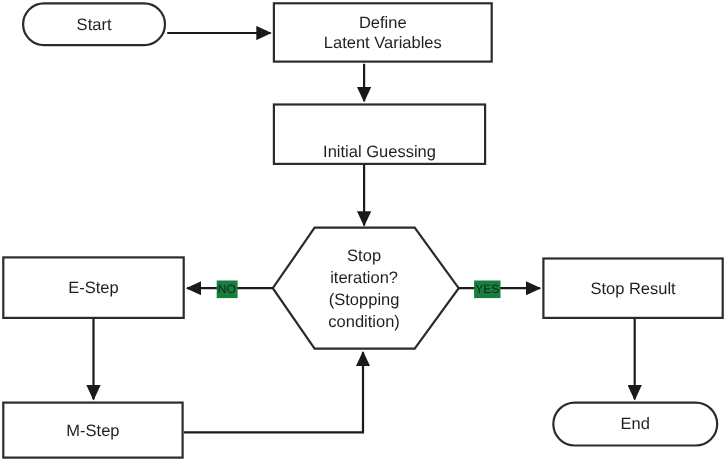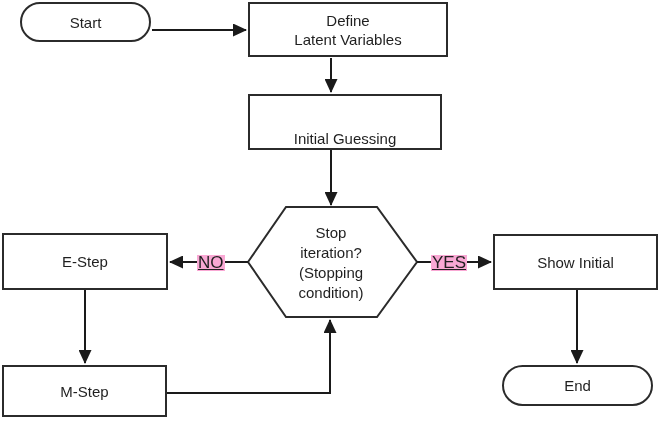--- a/index.html
+++ b/index.html
@@ -54,26 +54,25 @@
     top: 223px;
     width: 124px;
     text-align: center;
     font-size: 15px;
     line-height: 20px;
     z-index: 2;
   }
   .decision-text span { display: block; }
   .edge-label {
     position: absolute;
-    background: #f9a8d4;
-    font-size: 17px;
+    background: #15803d;
+    font-size: 11px;
     line-height: 16px;
     padding: 0 1px;
     z-index: 2;
-    text-decoration: underline;
   }
   .edge-label-no  { left: 197px; top: 255px; }
   .edge-label-yes { left: 431px; top: 255px; }
 </style>
 </head>
 <body>
 
 <div class="canvas">
 
   <svg class="connector-layer" width="661" height="423" viewBox="0 0 661 423" xmlns="http://www.w3.org/2000/svg">
@@ -117,21 +116,21 @@
 
   <div class="node node-estep">
     <span>E-Step</span>
   </div>
 
   <div class="node node-mstep">
     <span>M-Step</span>
   </div>
 
   <div class="node node-show">
-    <span>Show Initial</span>
+    <span>Stop Result</span>
   </div>
 
   <div class="node stadium node-end">
     <span>End</span>
   </div>
 
   <div class="edge-label edge-label-no">NO</div>
   <div class="edge-label edge-label-yes">YES</div>
 
 </div>

